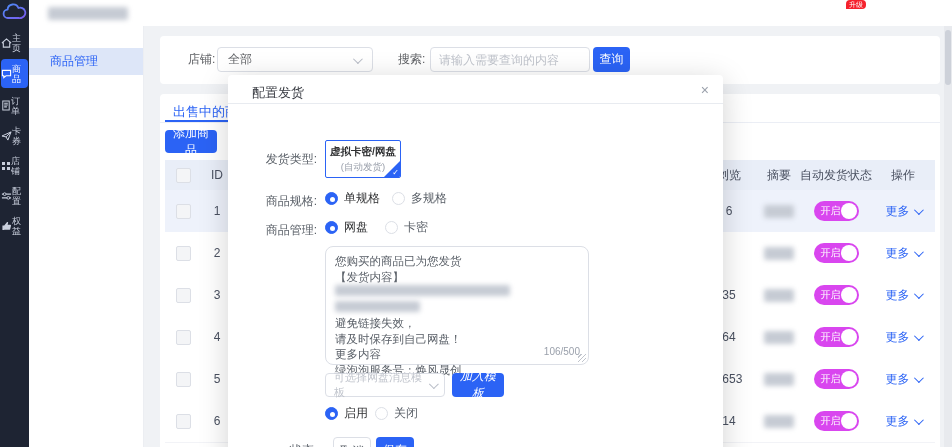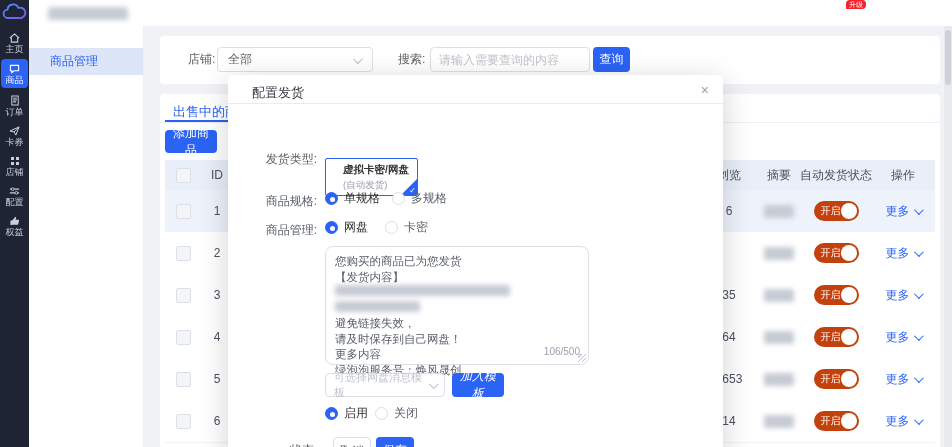--- a/index.html
+++ b/index.html
@@ -4,21 +4,21 @@
 <style>
   html,body{margin:0;padding:0;}
   body{width:952px;height:447px;position:relative;overflow:hidden;
        background:#f0f2f5;font-family:"Liberation Sans","DejaVu Sans",sans-serif;
        -webkit-font-smoothing:antialiased;color:#303133;}
   .abs{position:absolute;}
 
   
   .sidebar{left:0;top:0;width:29px;height:447px;background:#1e2433;z-index:5;}
   .logo{left:2px;top:3px;width:25px;height:22px;}
-  .nav-item{left:1px;width:27px;height:29px;display:flex;flex-direction:column;align-items:center;justify-content:center;
+  .nav-item{left:1px;width:27px;height:29px;display:flex;flex-direction:row;align-items:center;justify-content:center;
             color:#c9cfdd;font-size:9px;line-height:10px;border-radius:4px;cursor:pointer;}
   .nav-item .ni{font-size:10px;height:12px;display:flex;align-items:center;}
   .nav-item.active{background:#2b63f5;color:#fff;}
 
   
   .submenu{left:29px;top:0;width:114px;height:447px;background:#fff;border-right:1px solid #eceef2;z-index:4;}
   .blurbar{background:#c6cbd4;filter:blur(2.5px);border-radius:2px;}
   .submenu-item{left:29px;top:28px;width:114px;height:27px;background:#dde6f8;color:#2b63f5;
                 font-size:12px;display:flex;align-items:center;padding-left:21px;box-sizing:border-box;cursor:pointer;z-index:5;margin-top:20px;}
 
@@ -58,37 +58,37 @@
   .trow.hl{background:#eef2fb;border-bottom:1px solid #e7ecf7;}
   .cell{position:absolute;top:0;height:100%;display:flex;align-items:center;justify-content:center;}
   .c-check{left:4px;width:28px;}
   .c-id{left:32px;width:40px;}
   .c-name{left:80px;width:300px;justify-content:flex-start;}
   .c-views{left:535px;width:58px;}
   .c-sum{left:586px;width:56px;}
   .c-auto{left:612px;width:118px;}
   .c-act{left:708px;width:60px;}
   .checkbox{width:13px;height:13px;border:1px solid #dcdfe6;border-radius:2px;background:#f4f5f7;cursor:pointer;}
-  .toggle{width:45px;height:20px;background:#c2410c;border-radius:10px;position:relative;cursor:pointer;
+  .toggle{width:45px;height:20px;background:#d946ef;border-radius:10px;position:relative;cursor:pointer;
           color:#fff;font-size:10px;display:flex;align-items:center;padding-left:7px;box-sizing:border-box;}
   .toggle .knob{position:absolute;right:2px;top:2px;width:16px;height:16px;background:#fff;border-radius:50%;}
   .more-link{color:#2b63f5;font-size:12px;cursor:pointer;display:flex;align-items:center;gap:4px;}
   .chev{width:6px;height:6px;border-right:1.4px solid #2b63f5;border-bottom:1.4px solid #2b63f5;
         transform:rotate(45deg) translateY(-2px);}
   .chev.gray{border-color:#b7bcc6;}
 
   
   .modal{left:228px;top:75px;width:495px;height:400px;background:#fff;border-radius:4px;z-index:10;
          box-shadow:0 6px 30px rgba(0,0,0,.18);}
   .m-title{position:absolute;left:24px;top:9px;font-size:13px;color:#3a3d44;}
   .m-close{position:absolute;right:14px;top:8px;font-size:14px;color:#9aa0ab;cursor:pointer;line-height:14px;}
   .m-div{position:absolute;left:0;top:28px;width:495px;height:1px;background:#e8ebf0;}
   .m-label{position:absolute;width:72px;text-align:right;font-size:12px;color:#5a6068;left:17px;}
-  .type-card{position:absolute;left:97px;top:83px;width:74px;height:36px;border:1px solid #2b63f5;border-radius:2px;
-             background:#fff;cursor:pointer;overflow:hidden;text-align:left;padding-left:17px;}
+  .type-card{position:absolute;left:97px;top:65px;width:74px;height:36px;border:1px solid #2b63f5;border-radius:2px;
+             background:#fff;cursor:pointer;overflow:hidden;text-align:center;}
   .type-card .t1{font-size:10.5px;font-weight:bold;color:#303133;margin-top:4px;}
   .type-card .t2{font-size:9.5px;color:#9aa0ab;margin-top:2px;}
   .type-card .tri{position:absolute;right:0;bottom:0;width:0;height:0;
                   border-left:16px solid transparent;border-bottom:16px solid #2b63f5;}
   .type-card .tick{position:absolute;right:1px;bottom:0px;color:#fff;font-size:8px;z-index:2;}
   .radio-row{position:absolute;display:flex;align-items:center;gap:6px;font-size:12px;color:#5a6068;cursor:pointer;}
   .radio{width:13px;height:13px;border-radius:50%;border:1px solid #dcdfe6;background:#fff;box-sizing:border-box;position:relative;}
   .radio.sel{background:#2b63f5;border-color:#2b63f5;}
   .radio.sel::after{content:"";position:absolute;left:4px;top:4px;width:5px;height:5px;border-radius:50%;background:#fff;}
   .msgbox{position:absolute;left:97px;top:171px;width:264px;height:119px;border:1px solid #dcdfe6;border-radius:8px;

